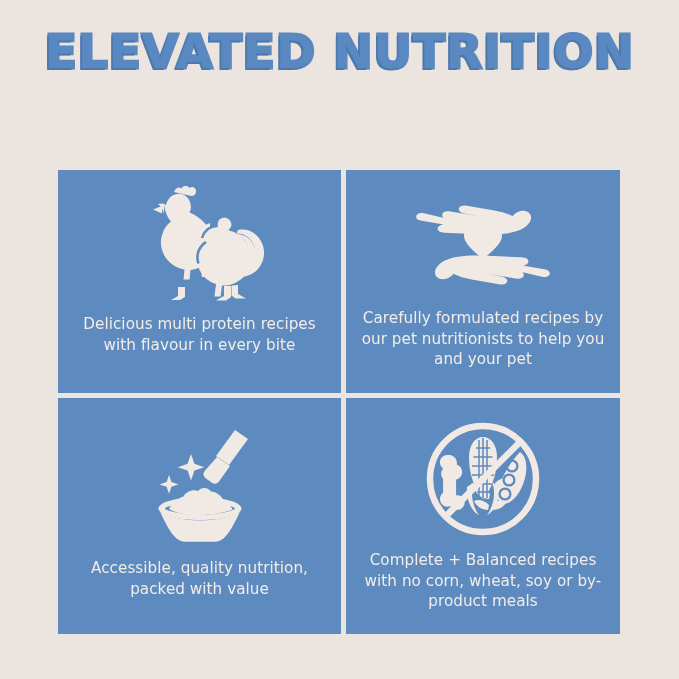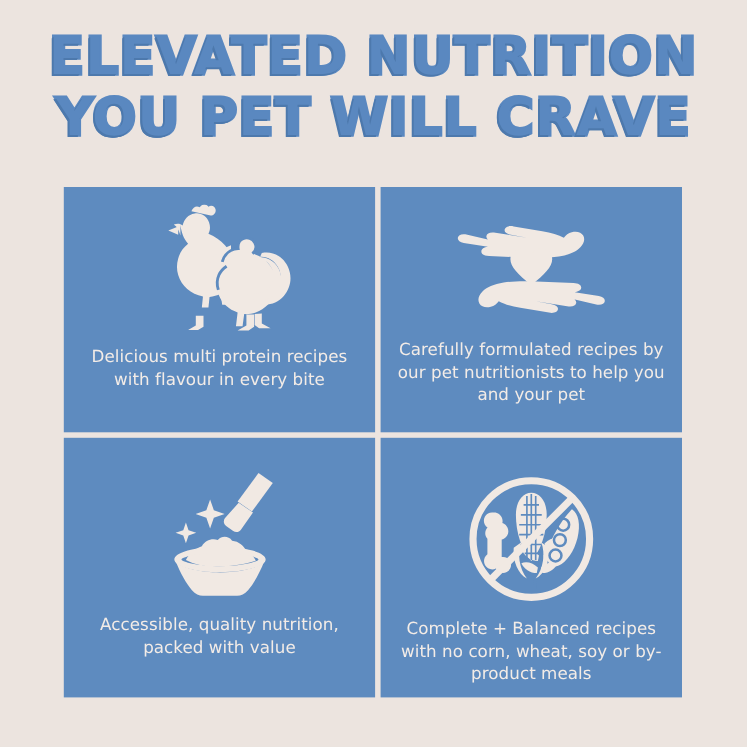--- a/index.html
+++ b/index.html
@@ -94,35 +94,34 @@
   
   .panel.p1 { padding-top: 16px; }
   .panel.p1 .panel-text { margin-top: 8px; }
 
   .panel.p2 { padding-top: 22px; align-items: flex-end; }
   .panel.p2 .panel-text { margin-top: 10px; }
 
   .panel.p3 { padding-top: 32px; }
   .panel.p3 .panel-text { margin-top: 12px; }
 
-  .panel.p4 { padding-top: 33px; }
+  .panel.p4 { padding-top: 22px; }
   .panel.p4 .panel-text { margin-top: 12px; }
 
   .cream { fill: #f1e9e3; }
   .cream-stroke { fill: none; stroke: #f1e9e3; }
   .blue-stroke { fill: none; stroke: #5e8bbf; }
 </style>
 </head>
 <body>
 
 <div id="poster">
 
   <div class="headline">
     <span class="headline-line l1">ELEVATED NUTRITION</span>
-    <span class="headline-line l2">YOU PET WILL CRAVE</span>
   </div>
 
   <div class="grid">
 
     <div class="panel p1">
       <div class="panel-icon">
         <svg width="132" height="120" viewBox="0 0 132 120" aria-hidden="true">
           <g class="cream">
 
             <path d="M30 28

